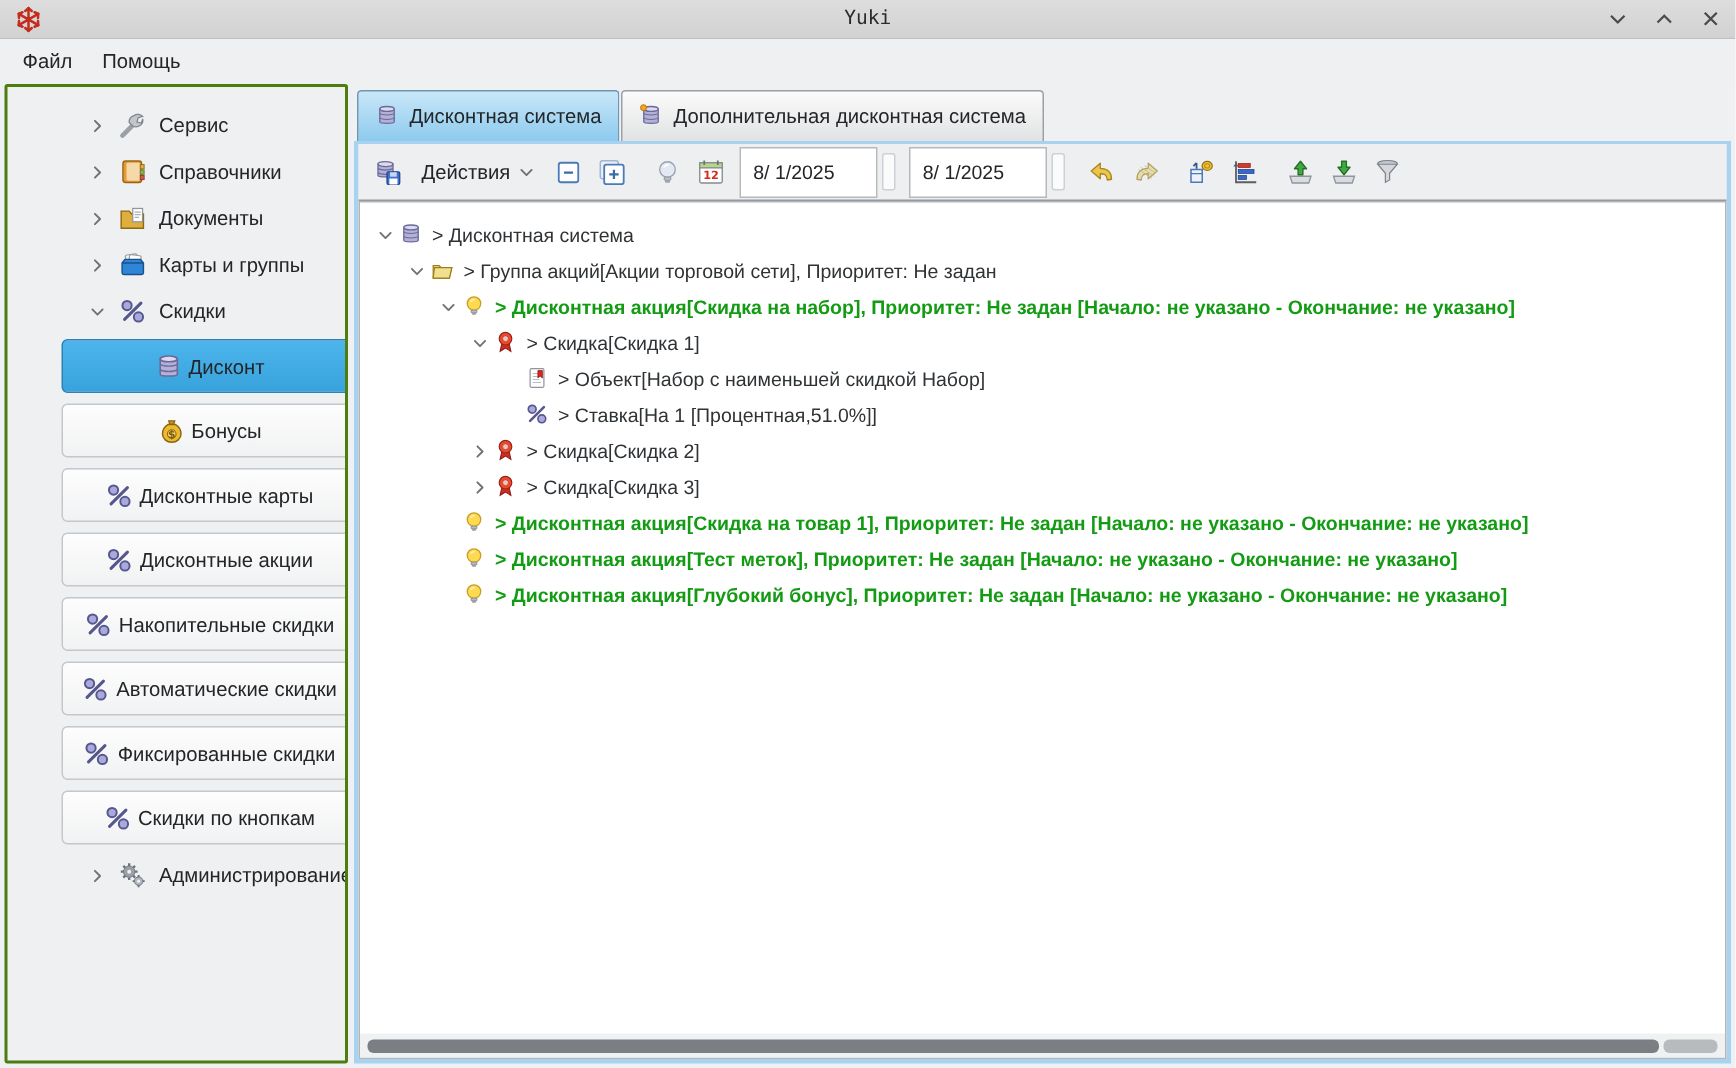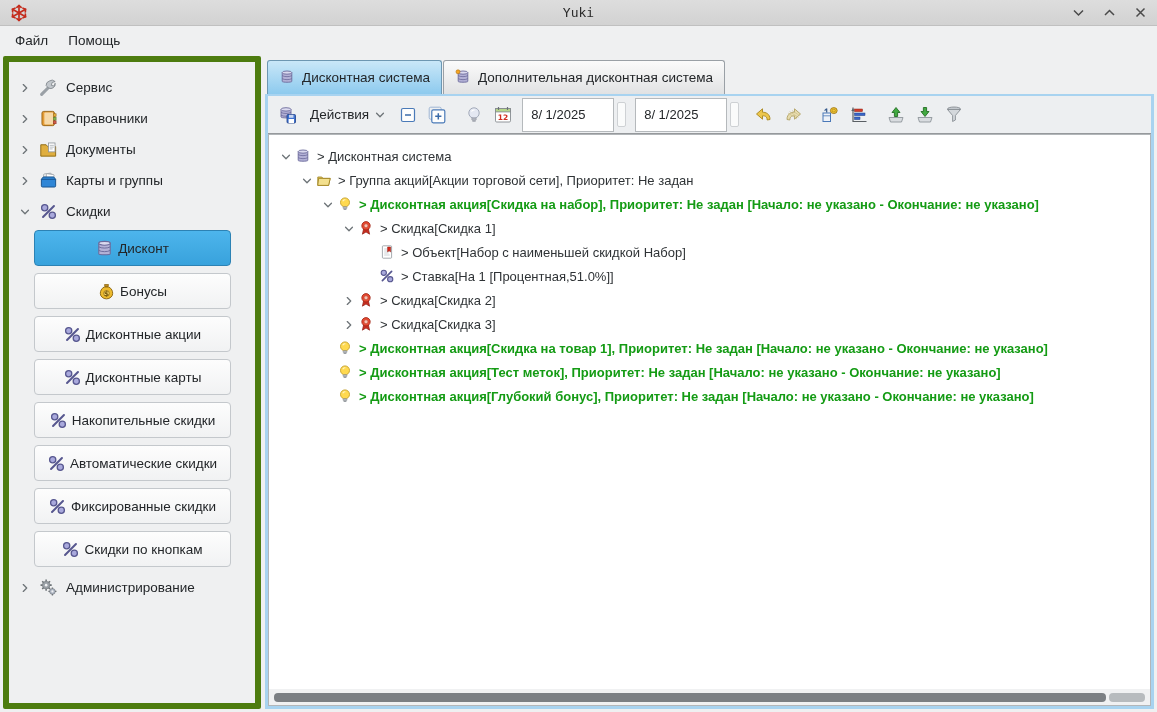--- a/index.html
+++ b/index.html
@@ -27,22 +27,22 @@
 
   
   .menubar { height:29px; display:flex; align-items:center; padding:0 6px; gap:2px; background:#eff0f1; }
   .menu-item { padding:4px 9px; font-size:13.5px; }
 
   
   .content { display:flex; height:657px; padding:1px 3px 3px 3px; gap:4px; }
 
   
   .sidebar {
-    width:258px; flex:none; background:#eff0f1;
-    border:6px solid #4d7c0f; border-radius:2px; padding-top:10px; overflow:hidden;
+    width:229px; flex:none; background:#eff0f1;
+    border:2px solid #4d7c0f; border-radius:2px; padding-top:10px; overflow:hidden;padding-left:44px;
   }
   .side-item { display:flex; align-items:center; gap:8px; padding:6px 10px; font-size:13.5px; }
   .side-item .chev { width:12px; height:12px; flex:none; }
   .side-item .i { width:19px; height:19px; flex:none; }
   .side-buttons { padding:3px 0 5px 0; display:flex; flex-direction:column; gap:7px; align-items:center; }
   .sbtn {
     width:197px; height:36px; display:flex; align-items:center; justify-content:center; gap:4px;
     background:linear-gradient(#fdfdfd,#f1f2f3); border:1px solid #c4c8cc; border-radius:4px;
     font-size:13.5px; color:#232629; cursor:default;
   }
@@ -350,27 +350,27 @@
         <button class="sbtn">
           <svg class="i">
               <use href="#s-moneybag"></use>
             </svg>
           <span>Бонусы</span>
         </button>
         <button class="sbtn">
           <svg class="i">
               <use href="#s-percent"></use>
             </svg>
+          <span>Дисконтные карты</span>
+        </button>
+        <button class="sbtn">
+          <svg class="i">
+              <use href="#s-percent"></use>
+            </svg>
           <span>Дисконтные акции</span>
-        </button>
-        <button class="sbtn">
-          <svg class="i">
-              <use href="#s-percent"></use>
-            </svg>
-          <span>Дисконтные карты</span>
         </button>
         <button class="sbtn">
           <svg class="i">
               <use href="#s-percent"></use>
             </svg>
           <span>Накопительные скидки</span>
         </button>
         <button class="sbtn">
           <svg class="i">
               <use href="#s-percent"></use>

